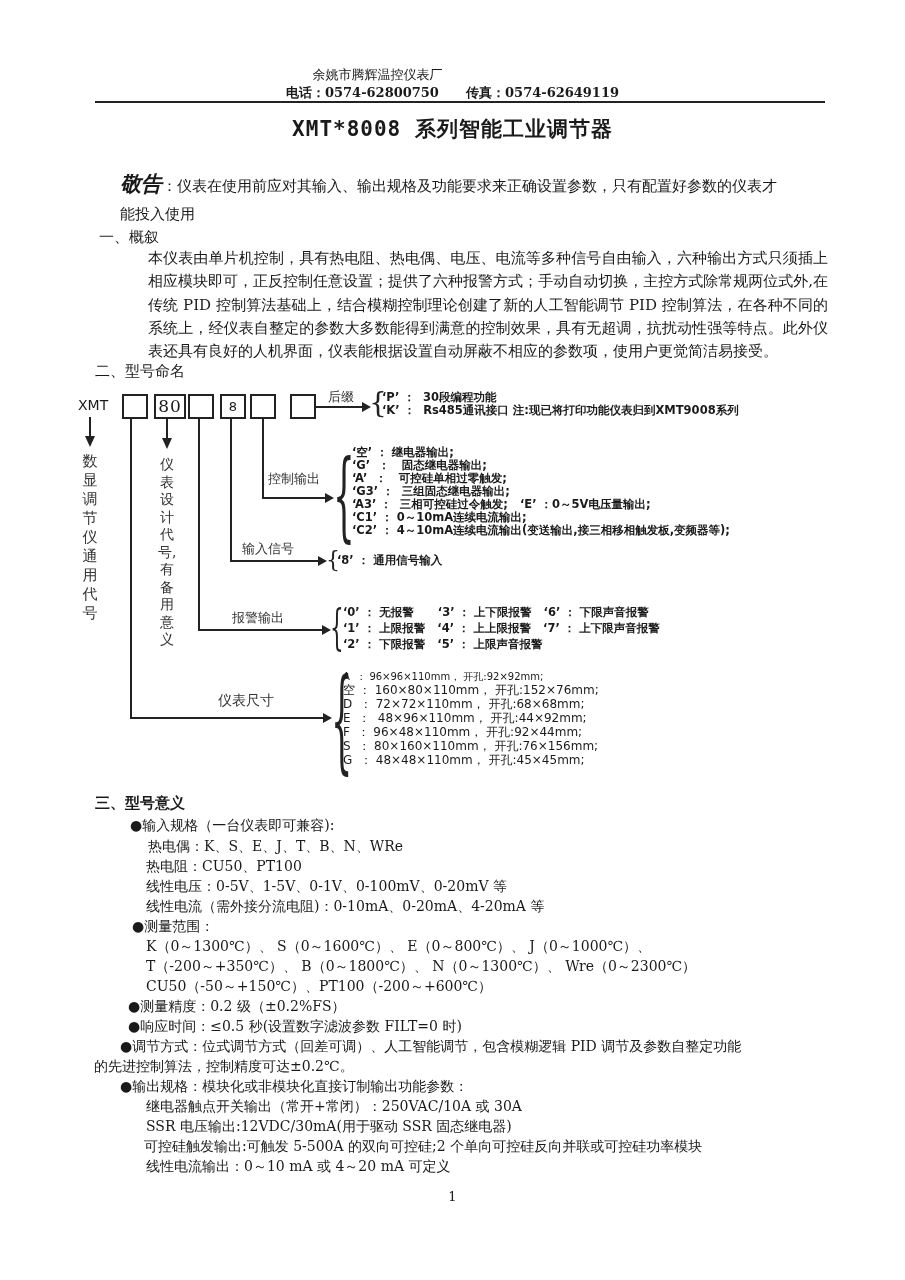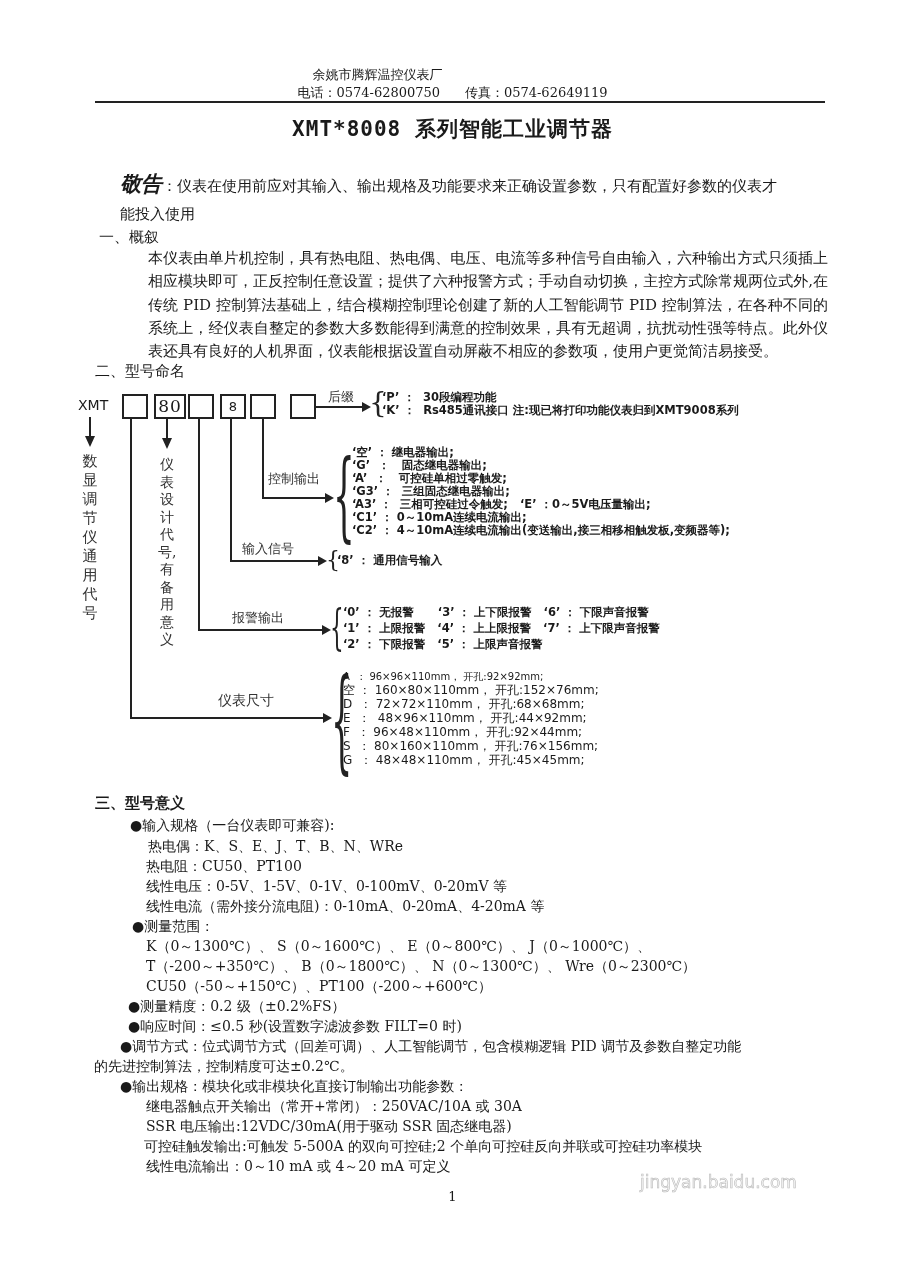--- a/index.html
+++ b/index.html
@@ -1,21 +1,21 @@
 <!DOCTYPE html>
 <html><head>
 <meta charset="utf-8">
 <style>
   html,body{margin:0;padding:0;background:#fff;}
   body{width:905px;height:1280px;position:relative;overflow:hidden;color:#1a1a1a;
        font-family:"DejaVu Serif","Liberation Serif",serif;}
   .abs{position:absolute;white-space:nowrap;}
   .sans{font-family:"DejaVu Sans","Liberation Sans",sans-serif;}
   .hdr-company{left:0;width:755px;text-align:center;top:66px;font-size:13px;}
-  .hdr-phone{left:0;width:905px;text-align:center;top:84px;font-size:13px;}
+  .hdr-phone{left:0;width:905px;text-align:center;top:84px;font-size:13px;font-weight:bold;}
   .hdr-line{left:95px;top:101px;width:730px;height:2px;background:#222;}
   .title{left:0;width:905px;text-align:center;top:115px;font-size:21px;font-weight:bold;letter-spacing:1px;font-family:"DejaVu Sans Mono","Liberation Mono",monospace;}
   .warn{left:120px;top:170px;font-size:15px;}
   .warn b{font-size:21px;font-style:italic;font-weight:bold;}
   .warn2{left:120px;top:205px;font-size:15px;}
   .sec{font-size:15px;}
   .para{left:148px;width:680px;font-size:15px;line-height:23.3px;white-space:normal;text-align:justify;}
   .box{position:absolute;border:2px solid #222;height:21px;background:#fff;text-align:center;font-size:16px;line-height:21px;}
   .vline{position:absolute;width:2px;background:#222;}
   .hline{position:absolute;height:2px;background:#222;}
@@ -140,14 +140,13 @@
   <div class="body-line" style="left:94px;top:1058px;">的先进控制算法，控制精度可达±0.2℃。</div>
   <div class="body-line" style="left:120px;top:1078px;">●输出规格：模块化或非模块化直接订制输出功能参数：</div>
   <div class="body-line" style="left:146px;top:1098px;">继电器触点开关输出（常开+常闭）：250VAC/10A 或 30A</div>
   <div class="body-line" style="left:146px;top:1118px;">SSR 电压输出:12VDC/30mA(用于驱动 SSR 固态继电器)</div>
   <div class="body-line" style="left:144px;top:1138px;">可控硅触发输出:可触发 5-500A 的双向可控硅;2 个单向可控硅反向并联或可控硅功率模块</div>
   <div class="body-line" style="left:146px;top:1158px;">线性电流输出：0～10 mA 或 4～20 mA 可定义</div>
 </div>
 
 <div class="abs pagenum">1</div>
 <div class="wm">
-  <div class="small">jingyan.baidu.com</div>
 </div>
 
 </body></html>

